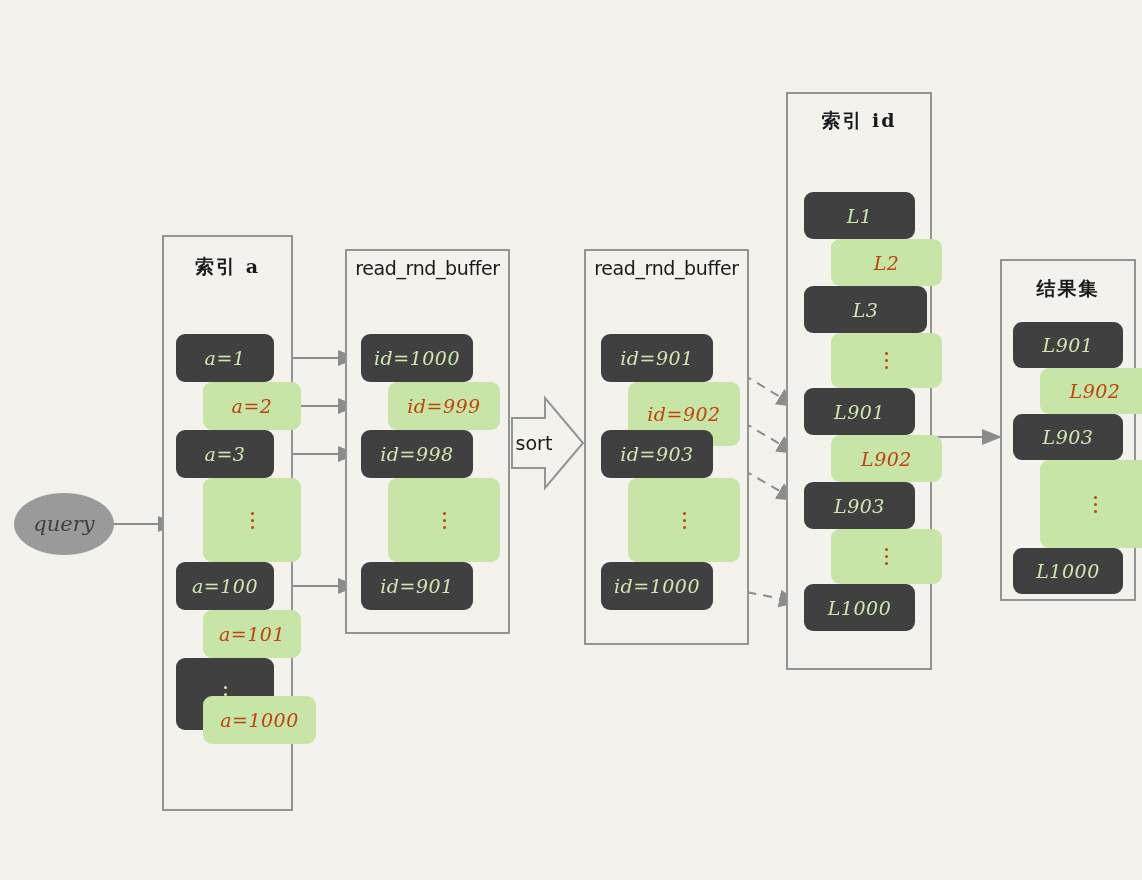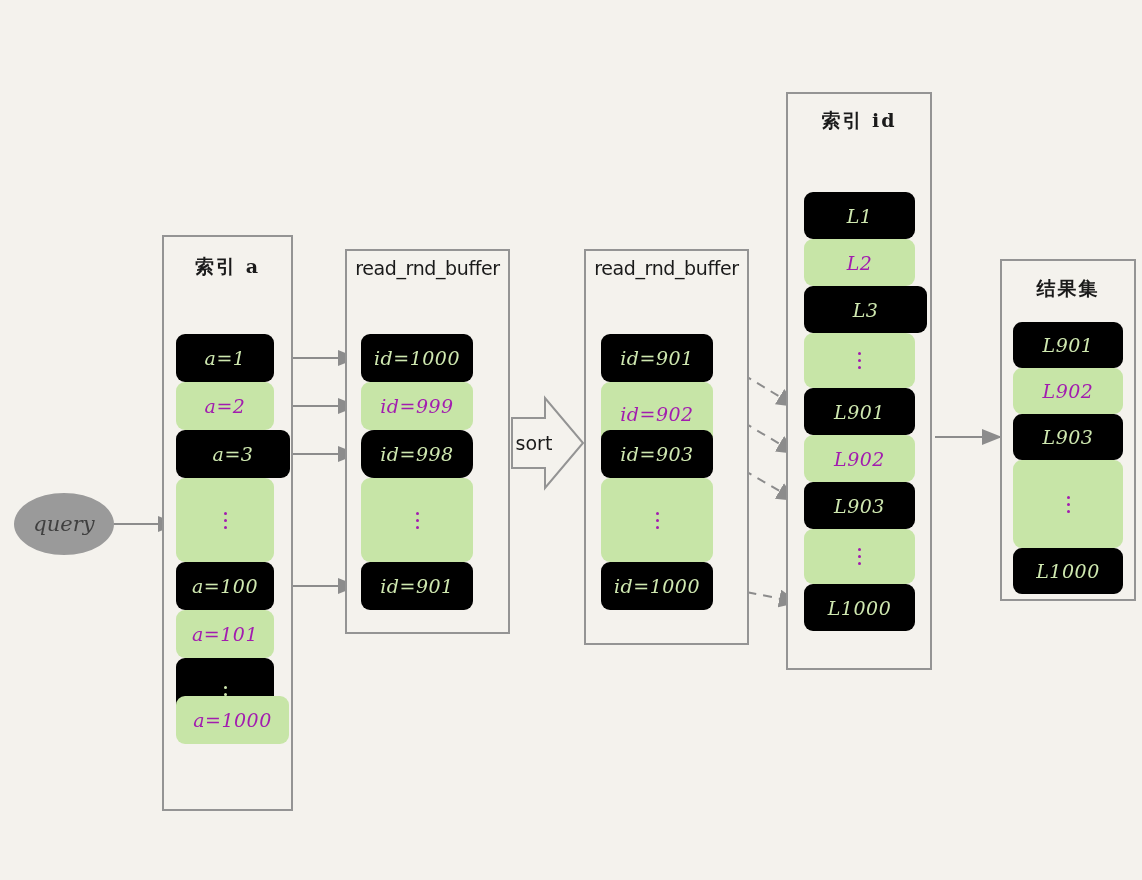--- a/index.html
+++ b/index.html
@@ -49,26 +49,27 @@
     box-sizing: border-box;
     display: flex;
     align-items: center;
     justify-content: center;
     font-family: "DejaVu Serif", serif;
     font-style: italic;
     font-size: 19px;
     letter-spacing: 0.5px;
   }
   .cell.dark {
-    background: #000000;
+    background: #404040;
     color: #cfe8b0;
   }
   .cell.light {
     background: #c7e5a7;
-    color: #a21caf;
+    color: #c2410c;
+    margin-left: 27px;
   }
   .cell .dots {
     display: flex;
     flex-direction: column;
     align-items: center;
     justify-content: center;
     gap: 4px;
     font-style: normal;
   }
   .cell .dots i {
@@ -164,21 +165,21 @@
   <div class="panel" style="left:1000px; top:259px; width:136px; height:342px;">
     <div class="panel-title title-cn" style="top:15px;">结果集</div>
   </div>
 
   <div class="cell dark" style="left:176px; top:334px; width:98px; height:48px;">
       <span>a=1</span>
     </div>
   <div class="cell light" style="left:176px; top:382px; width:98px; height:48px;">
       <span>a=2</span>
     </div>
-  <div class="cell dark" style="left:176px; top:430px; width:114px; height:48px;">
+  <div class="cell dark" style="left:176px; top:430px; width:98px; height:48px;">
       <span>a=3</span>
     </div>
   <div class="cell light" style="left:176px; top:478px; width:98px; height:84px;">
       <span class="dots">
         <i></i>
         <i></i>
         <i></i>
       </span>
     </div>
   <div class="cell dark" style="left:176px; top:562px; width:98px; height:48px;">
@@ -197,21 +198,21 @@
   <div class="cell light" style="left:176px; top:696px; width:113px; height:48px;">
       <span>a=1000</span>
     </div>
 
   <div class="cell dark" style="left:361px; top:334px; width:112px; height:48px;">
       <span>id=1000</span>
     </div>
   <div class="cell light" style="left:361px; top:382px; width:112px; height:48px;">
       <span>id=999</span>
     </div>
-  <div class="cell dark" style="left:361px; top:430px; width:112px; height:48px;border-radius:13px;">
+  <div class="cell dark" style="left:361px; top:430px; width:112px; height:48px;">
       <span>id=998</span>
     </div>
   <div class="cell light" style="left:361px; top:478px; width:112px; height:84px;">
       <span class="dots">
         <i></i>
         <i></i>
         <i></i>
       </span>
     </div>
   <div class="cell dark" style="left:361px; top:562px; width:112px; height:48px;">

